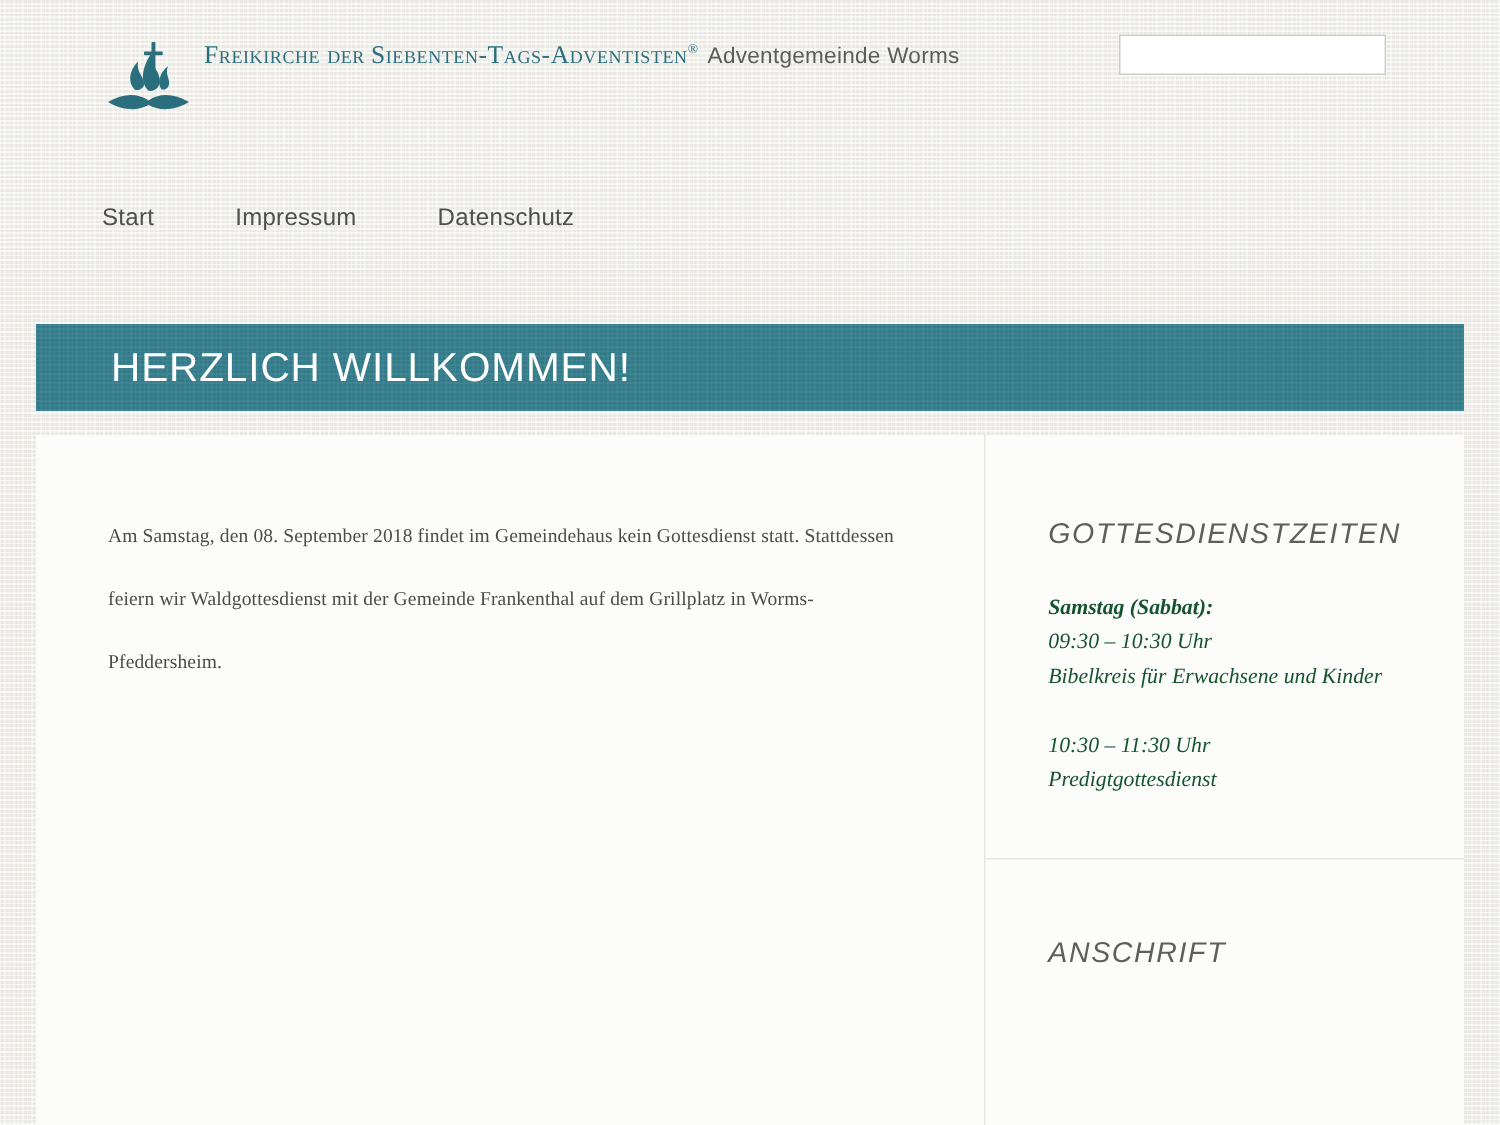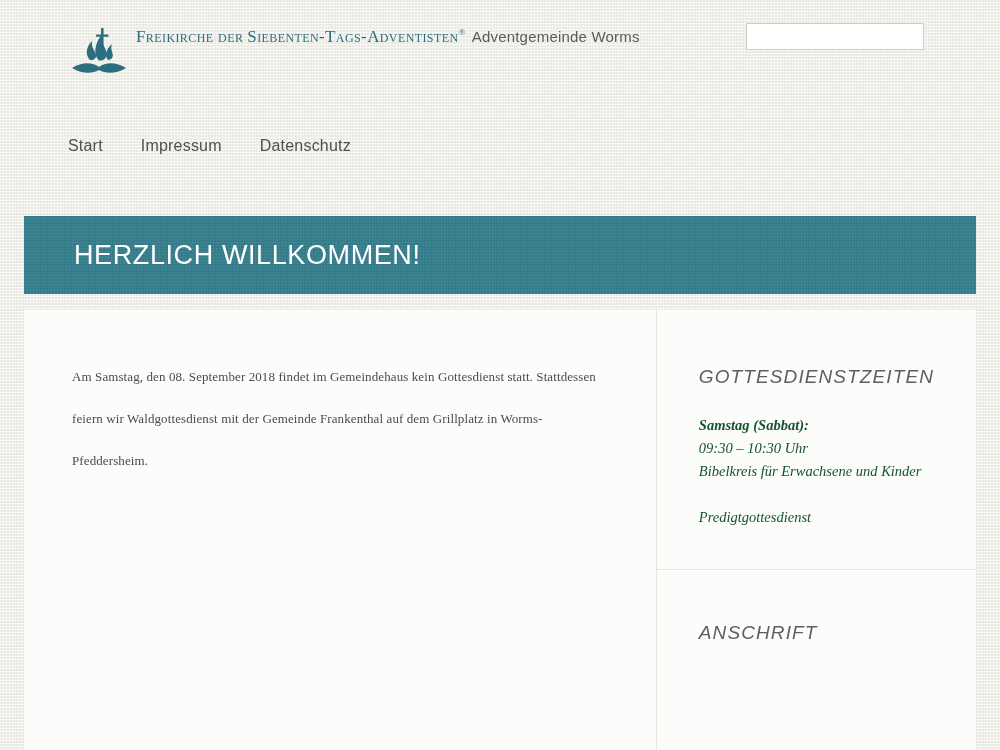--- a/index.html
+++ b/index.html
@@ -88,39 +88,39 @@
     color: #555;
     outline: none;
     border-radius: 0;
   }
 
   .main-nav {
     position: absolute;
     left: 68px;
     top: 133px;
     display: flex;
-    gap: 0;
+    gap: 16px;
   }
   .nav-item {
     font-family: "Liberation Sans", sans-serif;
     font-size: 16px;
     color: #4f4f4f;
     text-decoration: none;
     padding: 4px 22px 4px 0;
     margin-right: 16px;
     letter-spacing: 0.2px;
     white-space: nowrap;
     cursor: pointer;
   }
   .nav-item:last-child { margin-right: 0; }
 
   
   .banner {
     margin: 0 24px;
-    height: 78px;
+    height: 58px;
     background: #367f8e;
     background-image:
       repeating-linear-gradient(0deg, rgba(255,255,255,0.04) 0px, rgba(255,255,255,0.04) 1px, rgba(0,0,0,0.02) 1px, rgba(0,0,0,0.02) 3px),
       repeating-linear-gradient(90deg, rgba(255,255,255,0.03) 0px, rgba(255,255,255,0.03) 1px, rgba(0,0,0,0.015) 1px, rgba(0,0,0,0.015) 3px);
     display: flex;
     align-items: center;
   }
   .banner-title {
     margin: 0;
     padding-left: 50px;
@@ -241,20 +241,21 @@
 
       <div class="widget">
         <h2 class="widget-title">GOTTESDIENSTZEITEN</h2>
         <div class="widget-body">
           <div class="service-block">
             <strong>Samstag (Sabbat):</strong>
           </div>
           <div>09:30 – 10:30 Uhr</div>
           <div>Bibelkreis für Erwachsene und Kinder</div>
           <div class="service-gap"></div>
+          <div>10:30 – 11:30 Uhr</div>
           <div>Predigtgottesdienst</div>
         </div>
       </div>
 
       <div class="widget">
         <h2 class="widget-title">ANSCHRIFT</h2>
       </div>
 
     </aside>
   </div>

